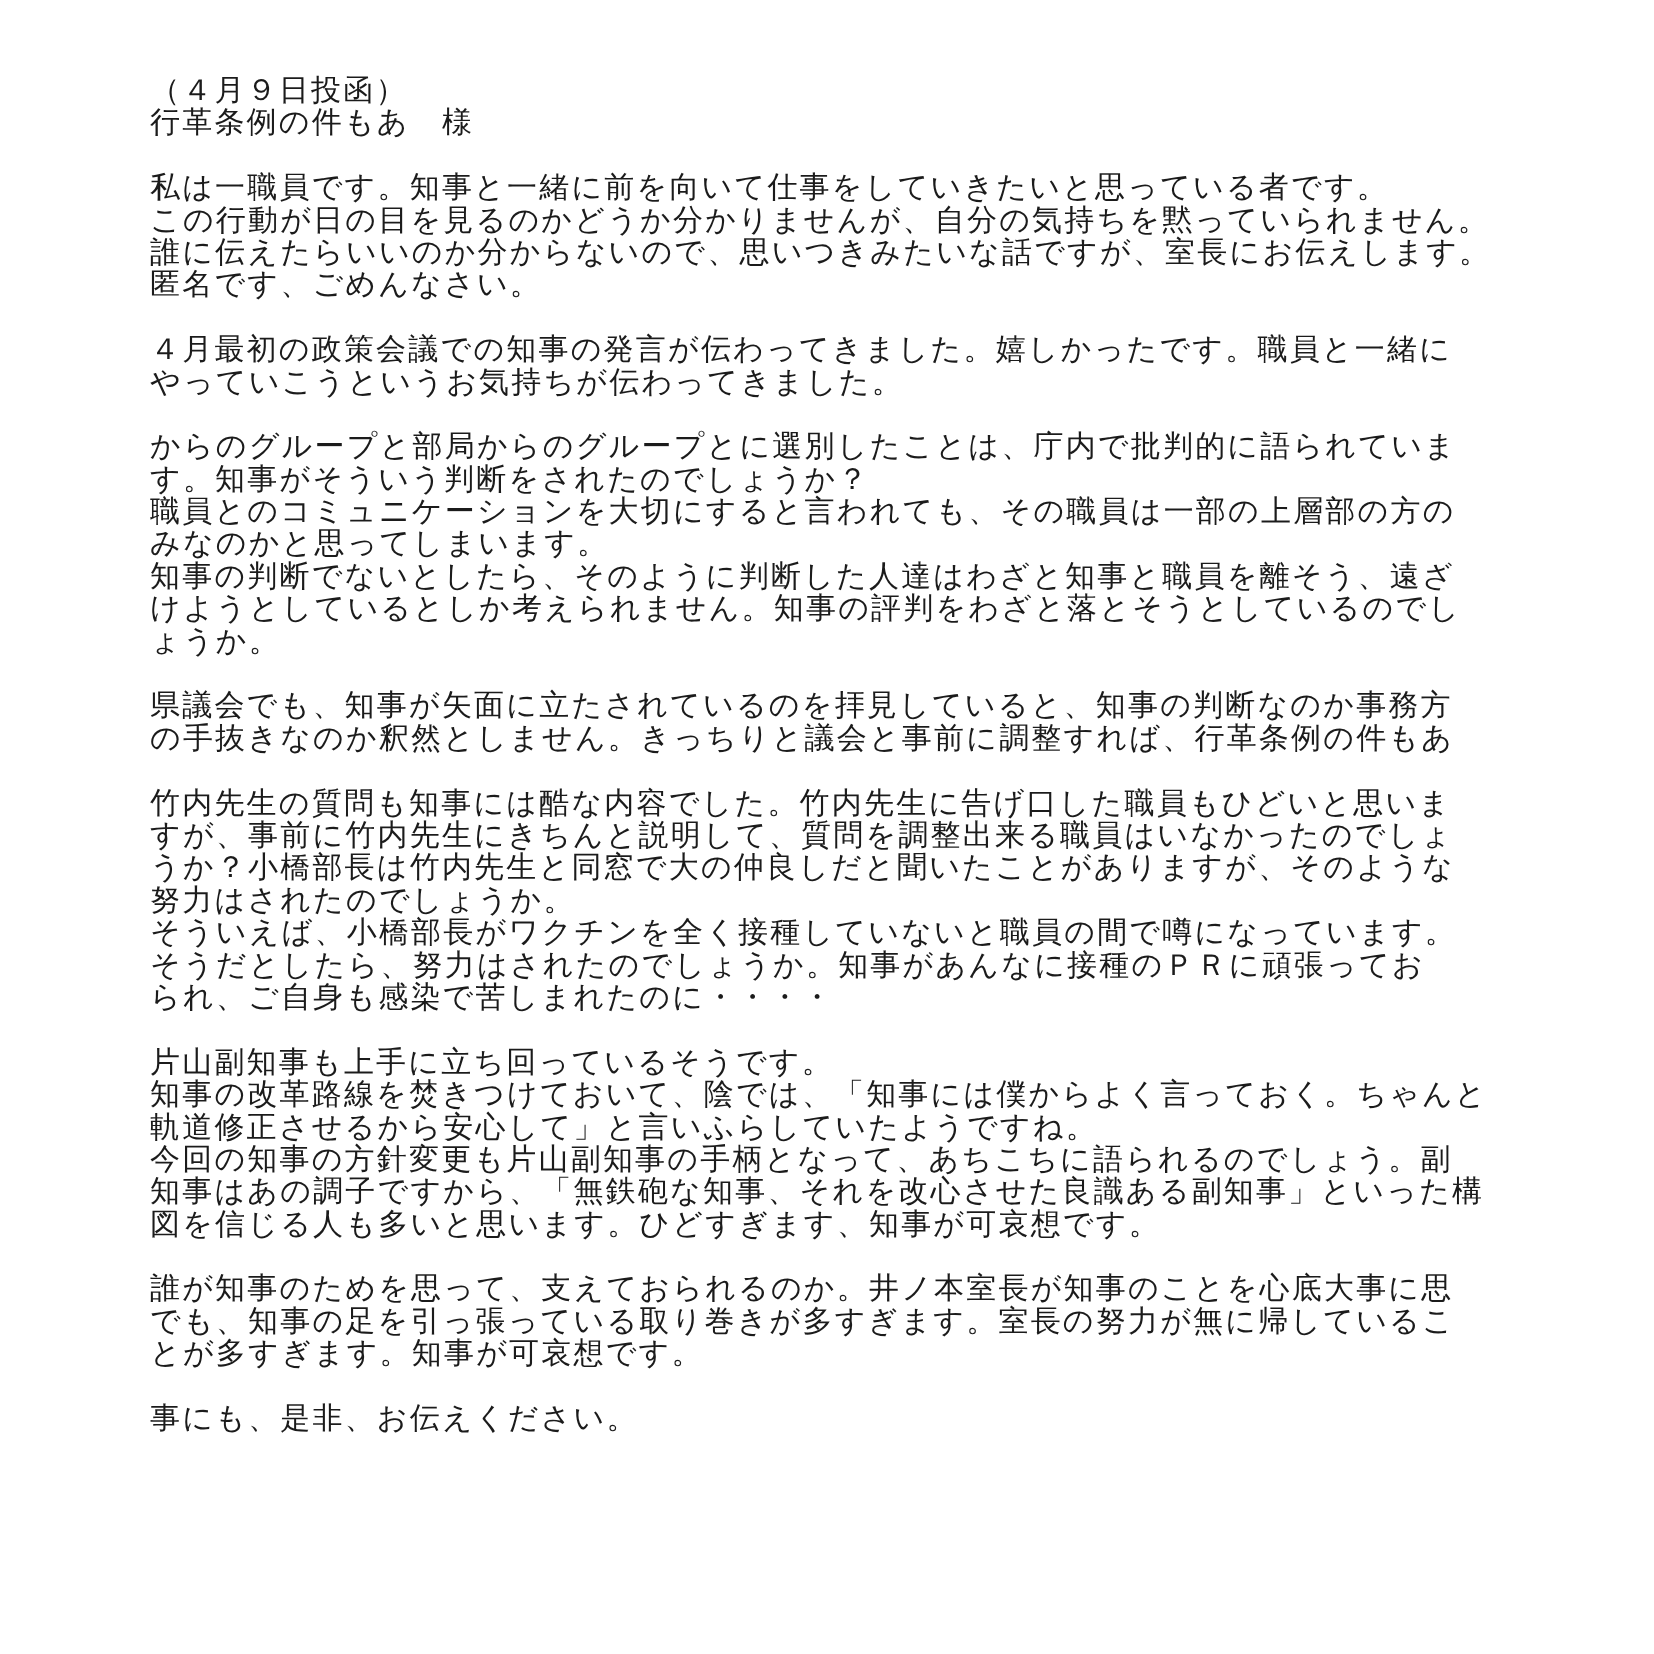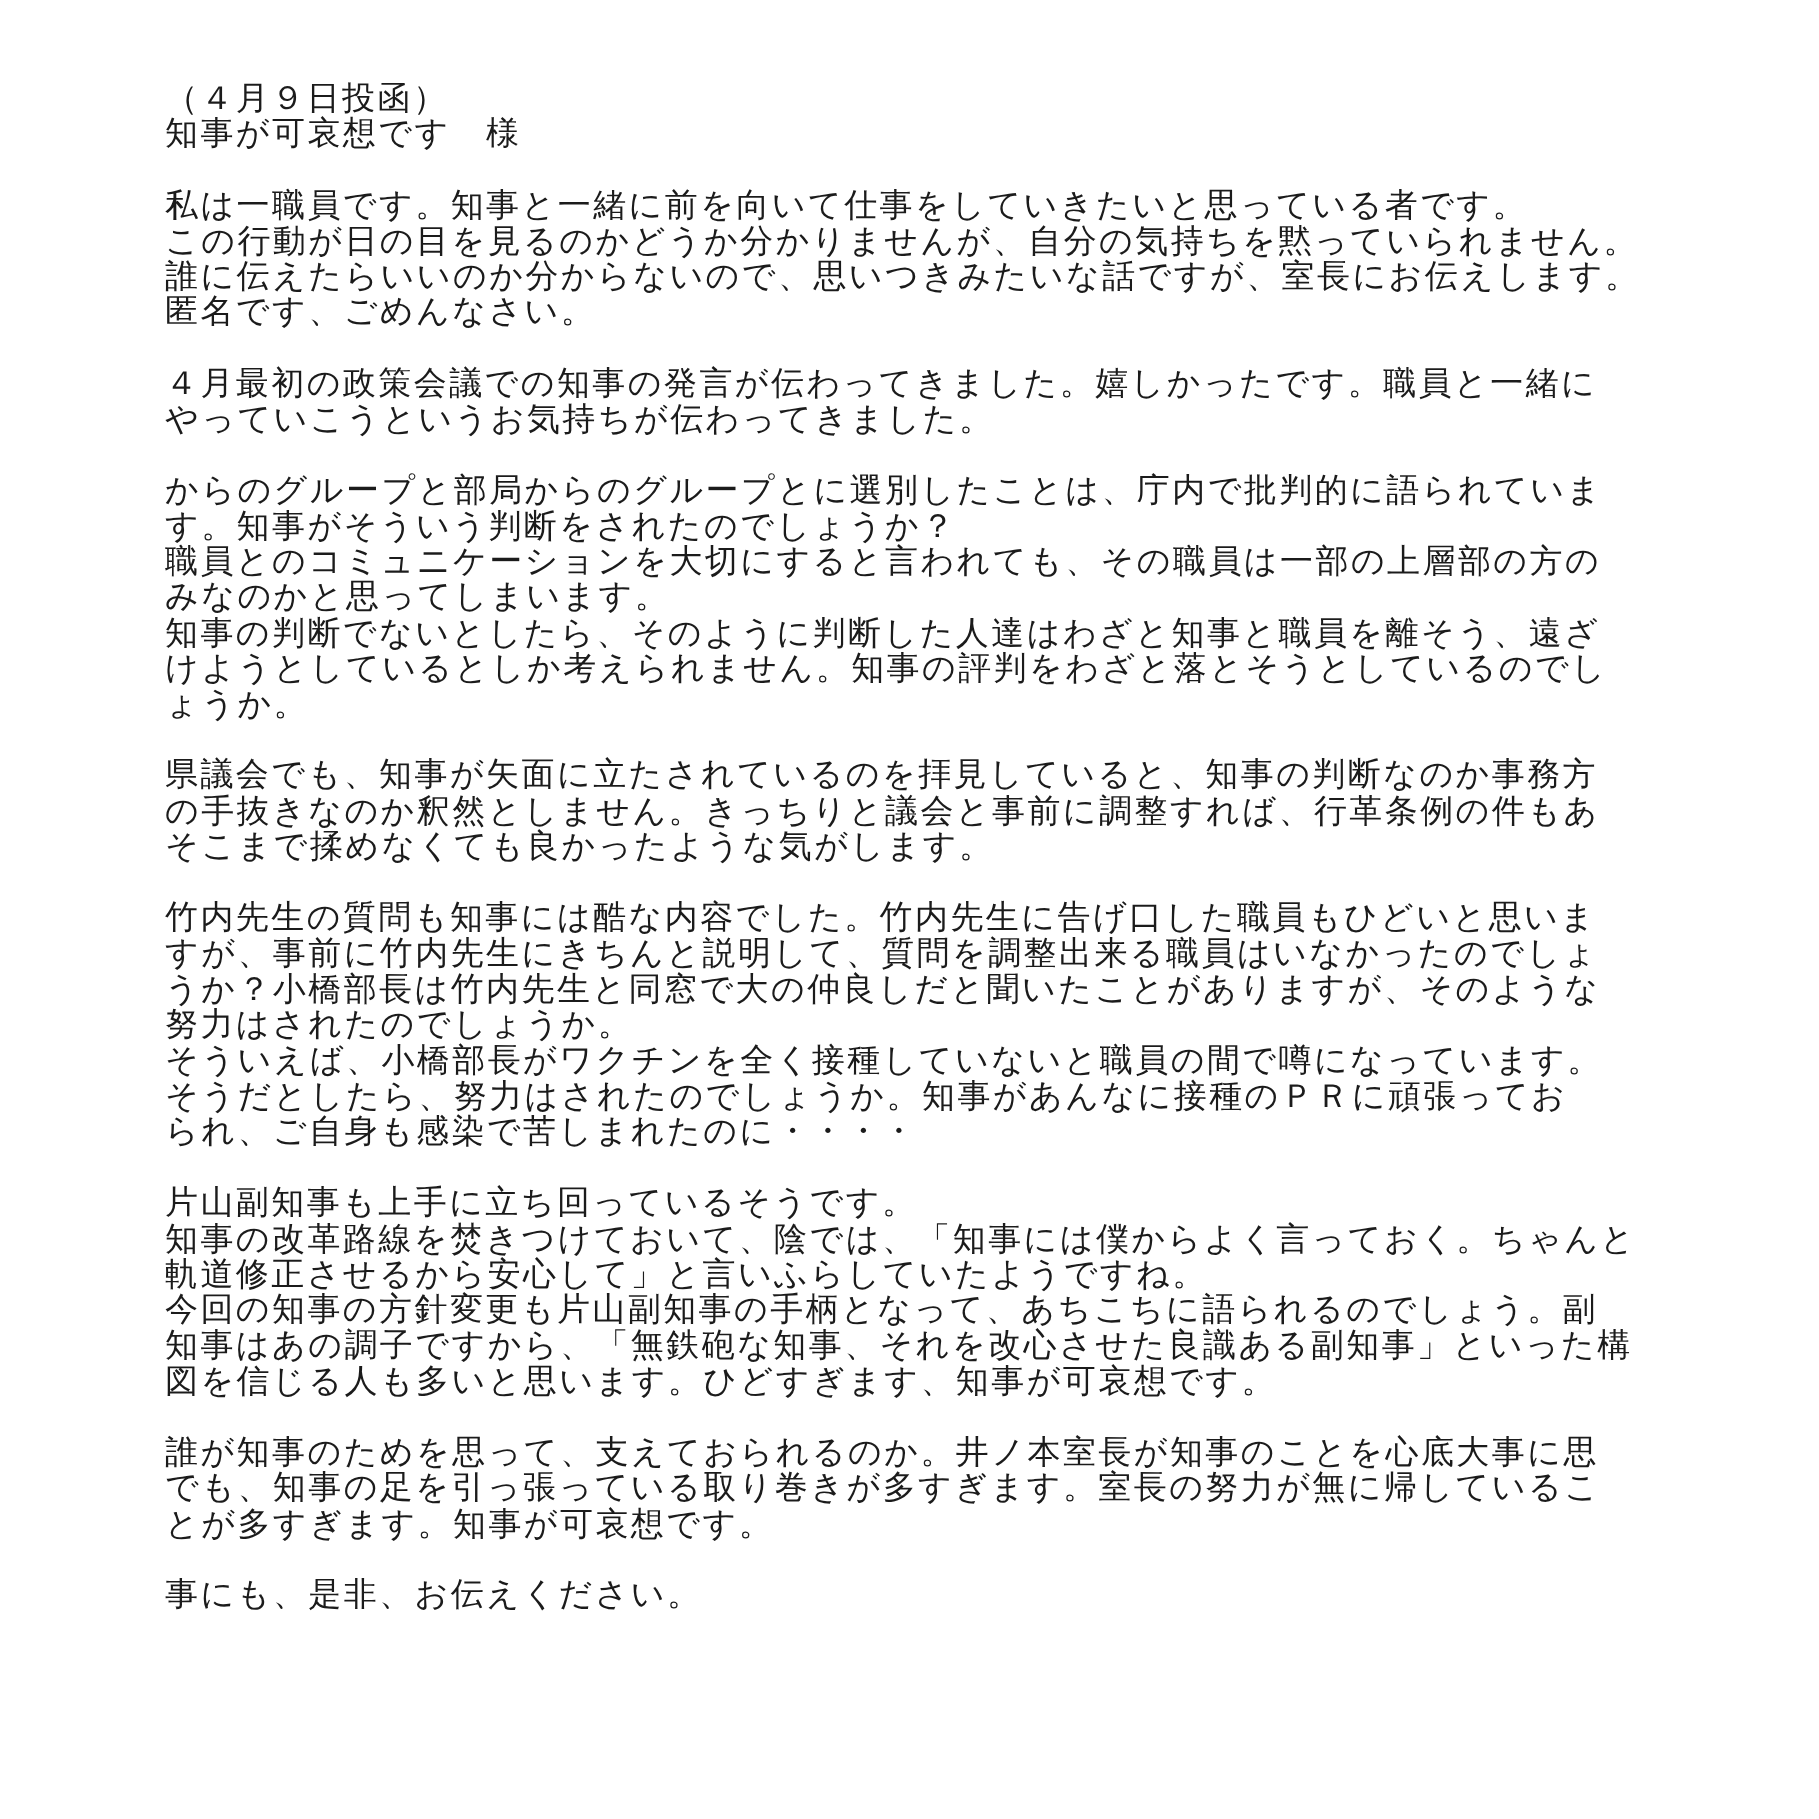--- a/index.html
+++ b/index.html
@@ -31,41 +31,40 @@
     font-weight: 400;
     text-rendering: optimizeLegibility;
   }
 </style>
 </head>
 <body>
 
 <div class="page">
   <div class="letter-body">
       <div class="line">（４月９日投函）</div>
-      <div class="line">知事が可哀想です　様</div>
+      <div class="line">行革条例の件もあ　様</div>
       <div class="line"></div>
       <div class="line">私は一職員です。知事と一緒に前を向いて仕事をしていきたいと思っている者です。</div>
       <div class="line">この行動が日の目を見るのかどうか分かりませんが、自分の気持ちを黙っていられません。</div>
       <div class="line">誰に伝えたらいいのか分からないので、思いつきみたいな話ですが、室長にお伝えします。</div>
       <div class="line">匿名です、ごめんなさい。</div>
       <div class="line"></div>
       <div class="line">４月最初の政策会議での知事の発言が伝わってきました。嬉しかったです。職員と一緒に</div>
       <div class="line">やっていこうというお気持ちが伝わってきました。</div>
       <div class="line"></div>
       <div class="line">からのグループと部局からのグループとに選別したことは、庁内で批判的に語られていま</div>
       <div class="line">す。知事がそういう判断をされたのでしょうか？</div>
       <div class="line">職員とのコミュニケーションを大切にすると言われても、その職員は一部の上層部の方の</div>
       <div class="line">みなのかと思ってしまいます。</div>
       <div class="line">知事の判断でないとしたら、そのように判断した人達はわざと知事と職員を離そう、遠ざ</div>
       <div class="line">けようとしているとしか考えられません。知事の評判をわざと落とそうとしているのでし</div>
       <div class="line">ょうか。</div>
       <div class="line"></div>
       <div class="line">県議会でも、知事が矢面に立たされているのを拝見していると、知事の判断なのか事務方</div>
       <div class="line">の手抜きなのか釈然としません。きっちりと議会と事前に調整すれば、行革条例の件もあ</div>
-      <div class="line">そこまで揉めなくても良かったような気がします。</div>
       <div class="line"></div>
       <div class="line">竹内先生の質問も知事には酷な内容でした。竹内先生に告げ口した職員もひどいと思いま</div>
       <div class="line">すが、事前に竹内先生にきちんと説明して、質問を調整出来る職員はいなかったのでしょ</div>
       <div class="line">うか？小橋部長は竹内先生と同窓で大の仲良しだと聞いたことがありますが、そのような</div>
       <div class="line">努力はされたのでしょうか。</div>
       <div class="line">そういえば、小橋部長がワクチンを全く接種していないと職員の間で噂になっています。</div>
       <div class="line">そうだとしたら、努力はされたのでしょうか。知事があんなに接種のＰＲに頑張ってお</div>
       <div class="line">られ、ご自身も感染で苦しまれたのに・・・・</div>
       <div class="line"></div>
       <div class="line">片山副知事も上手に立ち回っているそうです。</div>

